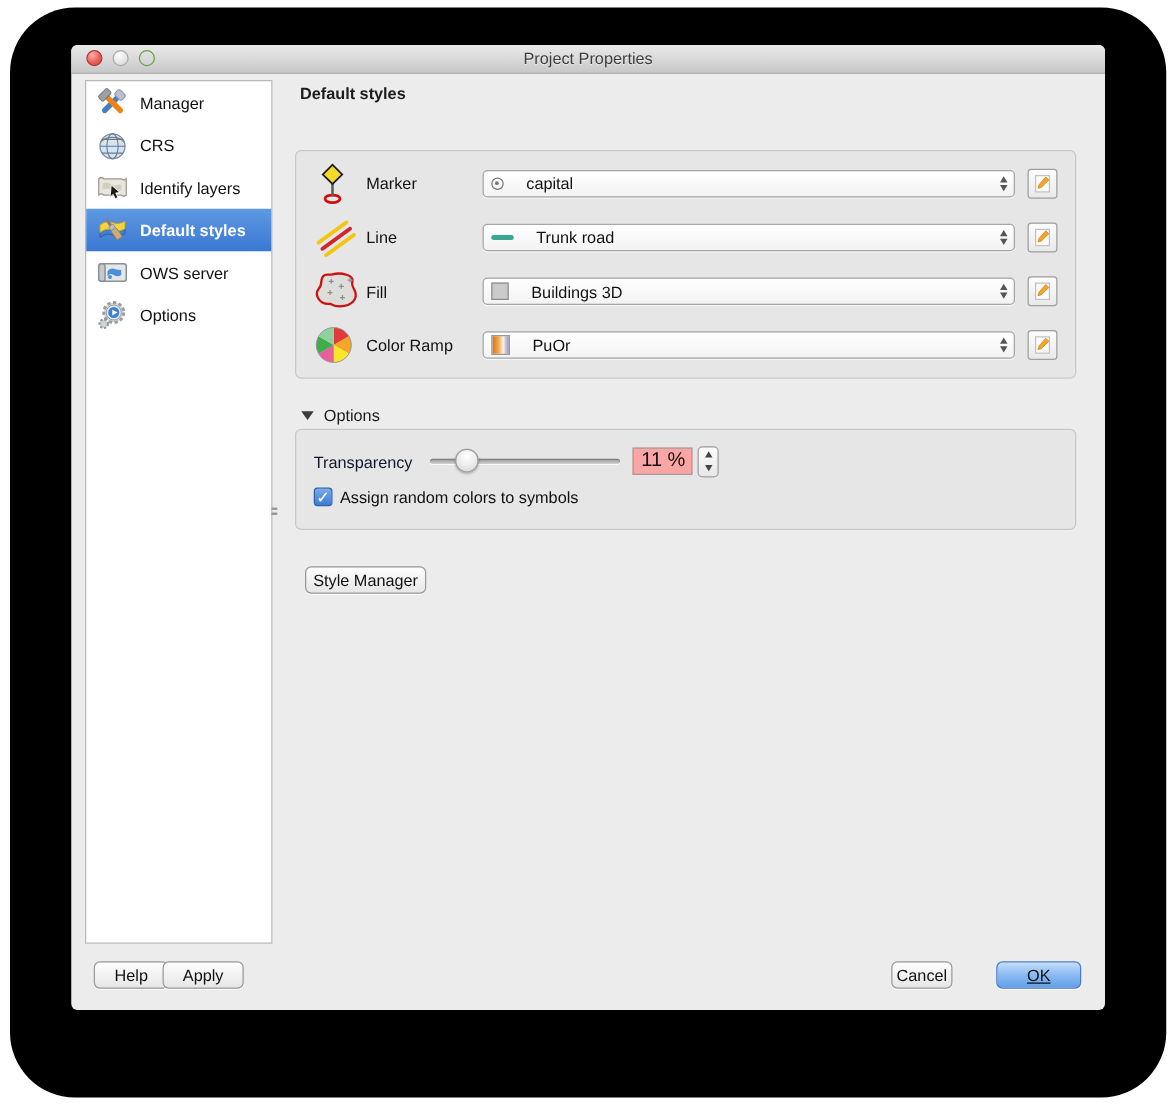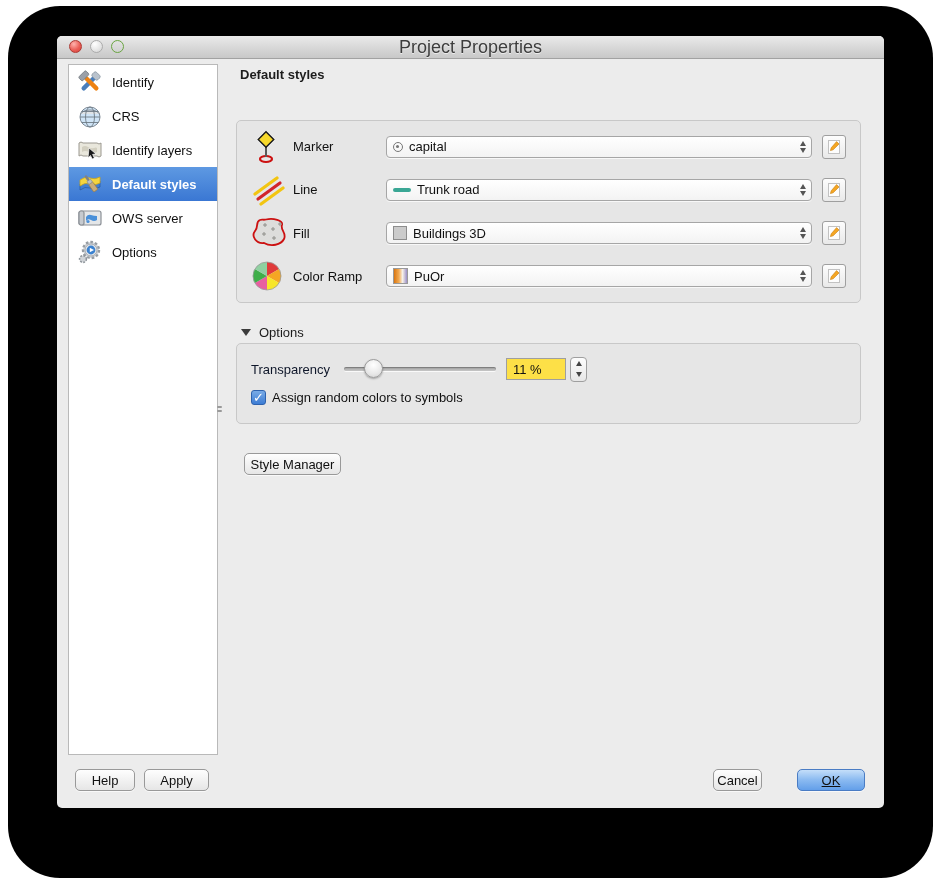--- a/index.html
+++ b/index.html
@@ -8,42 +8,42 @@
   .shadow{position:absolute;left:8px;top:6px;width:925px;height:872px;background:#000;border-radius:52px;}
   .window{position:absolute;left:57px;top:36px;width:827px;height:772px;background:#ececec;
           border-radius:5px;overflow:hidden;box-shadow:0 0 0 1px rgba(0,0,0,.45);}
   
   .titlebar{height:22px;background:linear-gradient(#eaeaea,#c8c8c8);border-bottom:1px solid #a2a2a2;position:relative;}
   .traffic{position:absolute;left:12px;top:4px;display:flex;gap:8px;}
   .light{width:13px;height:13px;border-radius:50%;box-sizing:border-box;}
   .light.red{background:radial-gradient(circle at 35% 28%,#ffb3ad,#ea5f58 55%,#d7423a);border:1px solid #ad3a34;}
   .light.mid{background:radial-gradient(circle at 35% 28%,#ffffff,#e4e4e4 60%,#cfcfcf);border:1px solid #ababab;}
   .light.green{background:radial-gradient(circle at 35% 28%,#d9f7c4,#93d967 55%,#6fc940;);border:1px solid #69a441;}
-  .wtitle{text-align:center;font-size:18px;line-height:22px;color:#3d3d3d;text-shadow:0 1px 0 rgba(255,255,255,.6);}
+  .wtitle{text-align:center;font-size:13px;line-height:22px;color:#3d3d3d;text-shadow:0 1px 0 rgba(255,255,255,.6);}
   
   .sidebar{position:absolute;left:11px;top:28px;width:150px;height:691px;background:#fff;
            border:1px solid #b9b9b9;box-sizing:border-box;}
   .side-item{height:34px;display:flex;align-items:center;gap:9px;padding-left:7px;font-size:13px;color:#101010;cursor:default;}
   .side-item .sicon{width:27px;height:27px;flex:0 0 27px;display:flex;align-items:center;justify-content:center;}
   .side-item.selected{background:linear-gradient(#5e99e2,#3a77d3);color:#fff;font-weight:bold;}
   .splitter{position:absolute;left:160px;top:366px;width:7px;height:14px;display:flex;flex-direction:column;justify-content:center;gap:2px;}
   .splitter i{display:block;height:2px;width:5px;background:#9a9a9a;border-radius:1px;}
   
   .page-title{position:absolute;left:183px;top:31px;font-size:13px;font-weight:bold;color:#1c1c1c;}
   .sec-head{position:absolute;display:flex;align-items:center;gap:8px;font-size:13px;color:#1c1c1c;cursor:default;}
   .sec-head .tri{width:0;height:0;border-left:5px solid transparent;border-right:5px solid transparent;border-top:7px solid #3c3c3c;}
   .groupbox{position:absolute;left:179px;width:625px;background:#e6e6e6;border:1px solid #c8c8c8;border-radius:5px;box-sizing:border-box;}
   #gb-symbols{top:84px;height:183px;display:flex;flex-direction:column;justify-content:space-around;padding:4px 0;}
   .sym-row{display:flex;align-items:center;height:38px;padding:0 14px;}
   .sym-row .ricon{width:42px;flex:0 0 42px;display:flex;align-items:center;justify-content:flex-start;}
   .sym-row .rlabel{width:93px;flex:0 0 93px;font-size:13px;color:#111;}
   .combo{flex:1;height:22px;background:linear-gradient(#ffffff,#f3f3f3);border:1px solid #a6a6a6;border-radius:4px;
          display:flex;align-items:center;padding-left:6px;box-sizing:border-box;position:relative;cursor:default;
          box-shadow:0 1px 0 rgba(255,255,255,.7);}
-  .combo .cval{font-size:13px;color:#111;margin-left:6px;}
+  .combo .cval{font-size:13px;color:#111;margin-left:18px;}
   .combo .arrows{position:absolute;right:5px;top:0;bottom:0;display:flex;flex-direction:column;align-items:center;justify-content:center;gap:2px;}
   .combo .arrows .up{width:0;height:0;border-left:3.5px solid transparent;border-right:3.5px solid transparent;border-bottom:5px solid #555;}
   .combo .arrows .dn{width:0;height:0;border-left:3.5px solid transparent;border-right:3.5px solid transparent;border-top:5px solid #555;}
   .editbtn{width:24px;height:24px;flex:0 0 24px;margin-left:10px;background:linear-gradient(#fdfdfd,#e9e9e9);
            border:1px solid #9f9f9f;border-radius:3px;display:flex;align-items:center;justify-content:center;padding:0;}
   
   .sw-capital{width:10px;height:10px;border:1.5px solid #777;border-radius:50%;box-sizing:border-box;position:relative;}
   .sw-capital::after{content:"";position:absolute;left:2px;top:2px;width:3px;height:3px;border-radius:50%;background:#777;}
   .sw-line{width:18px;height:4px;background:#3aa795;border-radius:2px;}
   .sw-fill{width:14px;height:14px;background:#cbcbcb;border:1px solid #8d8d8d;box-sizing:border-box;}
@@ -52,40 +52,40 @@
   
   #gb-options{top:307px;height:81px;padding:10px 14px;}
   .opt-row1{display:flex;align-items:center;height:30px;}
   .opt-label{font-size:13px;color:#0f172a;width:93px;flex:0 0 93px;}
   .slider{position:relative;width:152px;height:20px;margin-right:10px;}
   .slider .track{position:absolute;left:0;right:0;top:8px;height:4px;border-radius:2px;
                  background:linear-gradient(#9f9f9f,#c7c7c7);box-shadow:inset 0 1px 1px rgba(0,0,0,.25),0 1px 0 rgba(255,255,255,.8);}
   .slider .thumb{position:absolute;top:0;left:13%;width:19px;height:19px;border-radius:50%;
                  background:radial-gradient(circle at 50% 30%,#ffffff,#e8e8e8 60%,#cfcfcf);
                  border:1px solid #9a9a9a;box-sizing:border-box;box-shadow:0 1px 2px rgba(0,0,0,.3);}
-  .spinfield{width:60px;height:22px;background:#fde047;border:1px solid #9f9f9f;box-sizing:border-box;
-             font-size:13px;color:#111;display:flex;align-items:center;padding-left:6px;}
+  .spinfield{width:48px;height:22px;background:#fca5a5;border:1px solid #9f9f9f;box-sizing:border-box;
+             font-size:16px;color:#111;display:flex;align-items:center;padding-left:6px;}
   .stepper{width:17px;height:25px;margin-left:4px;background:linear-gradient(#fdfdfd,#e7e7e7);
            border:1px solid #9f9f9f;border-radius:4px;box-sizing:border-box;display:flex;flex-direction:column;}
   .stepper .sbtn{flex:1;display:flex;align-items:center;justify-content:center;}
   .stepper .sbtn.up span{width:0;height:0;border-left:3.5px solid transparent;border-right:3.5px solid transparent;border-bottom:5px solid #444;}
   .stepper .sbtn.dn span{width:0;height:0;border-left:3.5px solid transparent;border-right:3.5px solid transparent;border-top:5px solid #444;}
   .opt-row2{display:flex;align-items:center;margin-top:6px;gap:6px;}
   .checkbox{width:15px;height:15px;border-radius:3px;background:linear-gradient(#79abe6,#3c7cd4);
             border:1px solid #2d62ae;box-sizing:border-box;color:#fff;font-size:13px;font-weight:bold;
             display:flex;align-items:center;justify-content:center;line-height:1;}
   .cb-label{font-size:13px;color:#111;}
   
   .btn{position:absolute;height:22px;background:linear-gradient(#fefefe,#e6e6e6);border:1px solid #999;
        border-radius:5px;font-size:13px;color:#111;display:flex;align-items:center;justify-content:center;
        box-sizing:border-box;box-shadow:0 1px 0 rgba(255,255,255,.7);padding:0;font-family:inherit;}
   .btn.ok{background:linear-gradient(#c4def9,#8cbbf1 48%,#639fe9);border:1px solid #4a7cc4;text-decoration:underline;}
   #btn-style-manager{left:187px;top:417px;width:97px;}
   #btn-help{left:18px;top:733px;width:60px;}
-  #btn-apply{left:87px;top:733px;width:65px;}
+  #btn-apply{left:73px;top:733px;width:65px;}
   #btn-cancel{left:656px;top:733px;width:49px;}
   #btn-ok{left:740px;top:733px;width:68px;}
 </style>
 </head>
 <body>
 
 <div class="shadow"></div>
 
 <div class="window">
 
@@ -105,21 +105,21 @@
           <g transform="rotate(45 13 13)">
               <rect x="10.8" y="6" width="4.4" height="18" rx="2" fill="#4a7ebb"></rect>
               <rect x="9" y="1.5" width="8" height="6" rx="2" fill="#b9c2cc" stroke="#8d98a3" stroke-width="0.8"></rect>
             </g>
           <g transform="rotate(-45 13 13)">
               <rect x="10.8" y="6" width="4.4" height="18" rx="2" fill="#ee8212"></rect>
               <rect x="8" y="1.5" width="10" height="5.5" rx="1.5" fill="#9aa0a8" stroke="#73787e" stroke-width="0.8"></rect>
             </g>
         </svg>
       </span>
-      <span>Identify</span>
+      <span>Manager</span>
     </div>
     <div class="side-item">
       <span class="sicon">
         <svg width="26" height="26" viewBox="0 0 26 26">
           <circle cx="13" cy="14" r="10" fill="#cfe4f6" stroke="#7c8894" stroke-width="1"></circle>
           <path d="M3.5 11 A10.5 7 0 0 1 22.5 11" fill="#dfe3e6" stroke="#7c8894" stroke-width="1"></path>
           <ellipse cx="13" cy="14" rx="4.5" ry="10" fill="none" stroke="#6e7a85" stroke-width="0.9"></ellipse>
           <line x1="3" y1="14" x2="23" y2="14" stroke="#6e7a85" stroke-width="0.9"></line>
           <line x1="4.5" y1="8.5" x2="21.5" y2="8.5" stroke="#6e7a85" stroke-width="0.9"></line>
           <line x1="4.5" y1="19.5" x2="21.5" y2="19.5" stroke="#6e7a85" stroke-width="0.9"></line>

